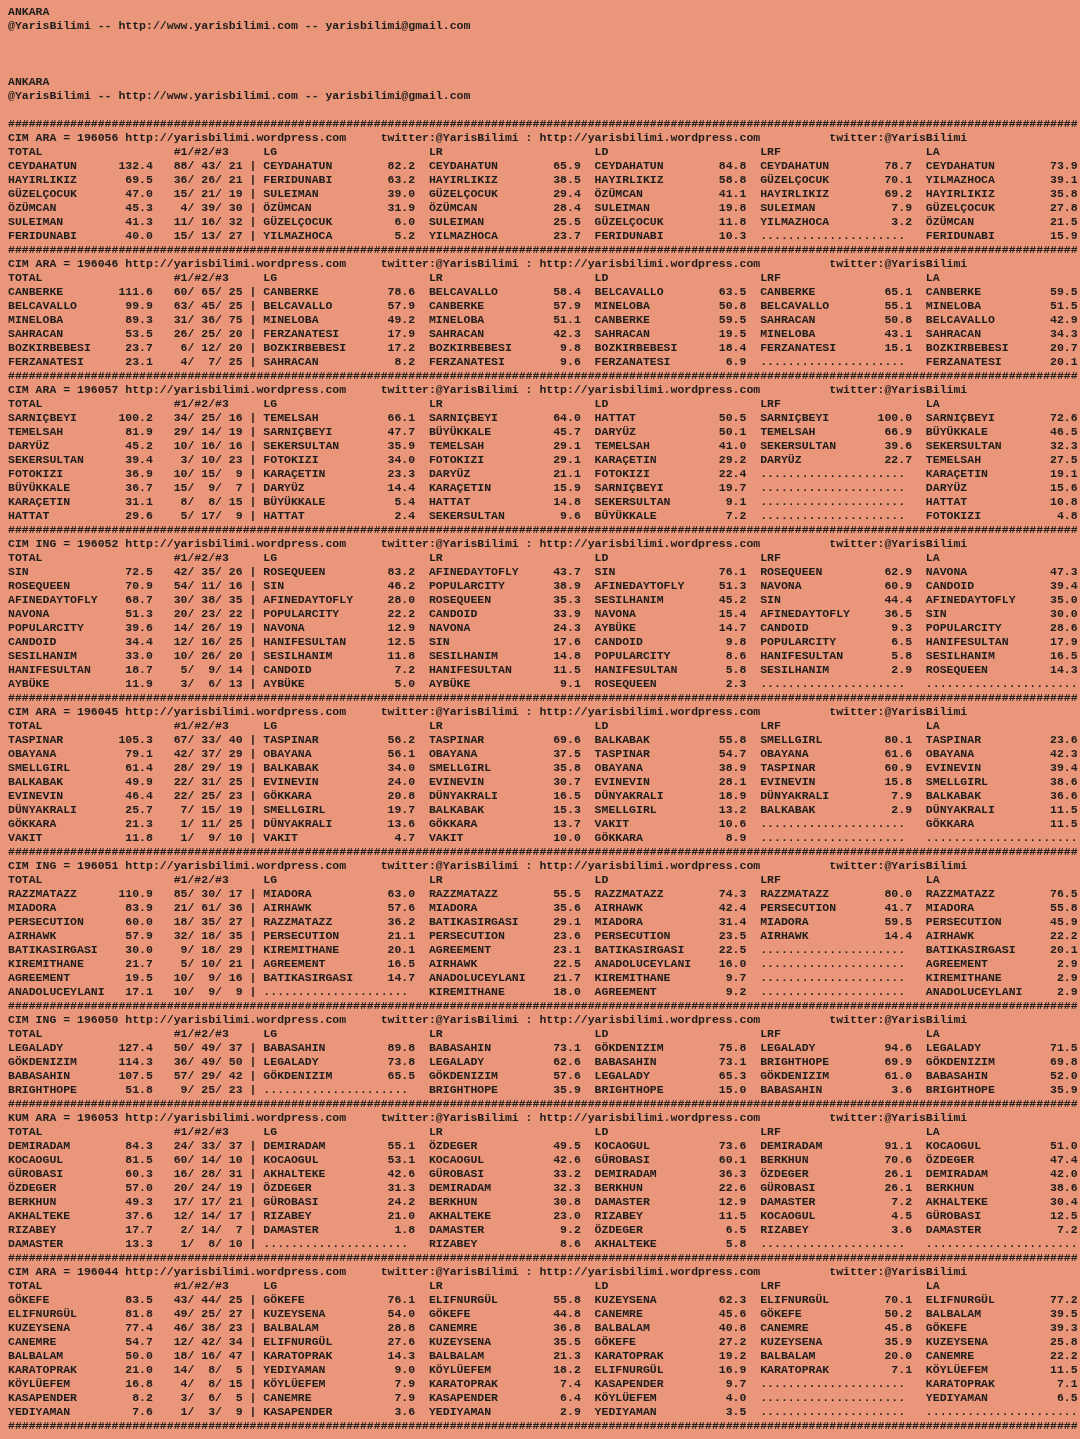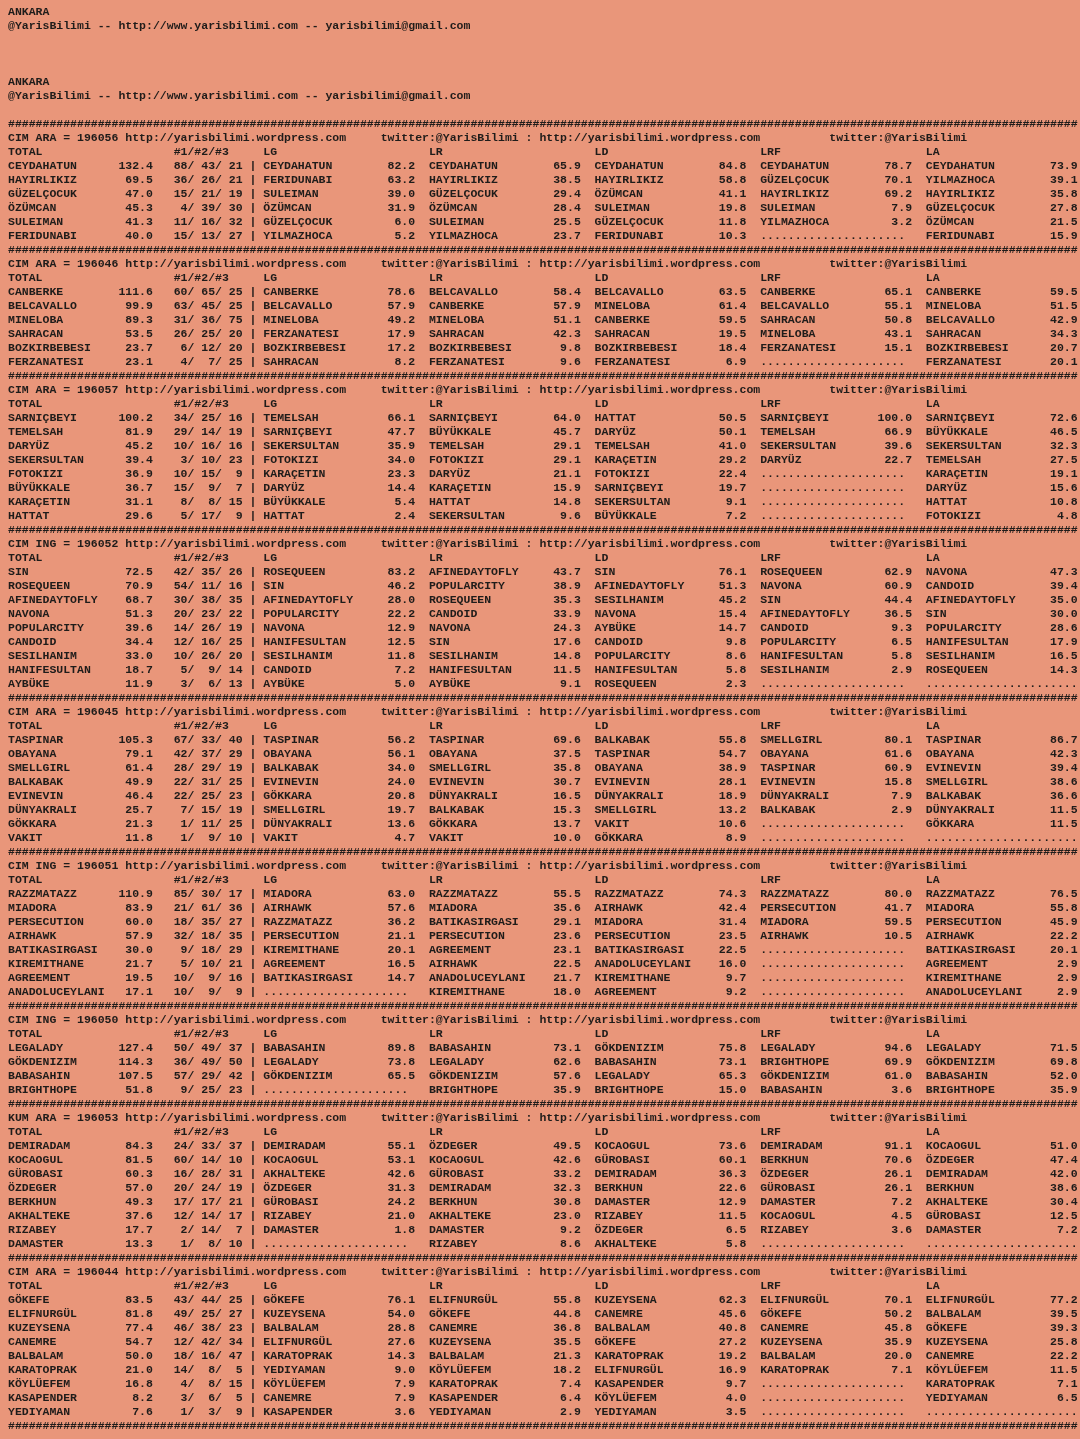--- a/index.html
+++ b/index.html
@@ -36,21 +36,21 @@
       <div class="ln">CEYDAHATUN      132.4   88/ 43/ 21 | CEYDAHATUN        82.2  CEYDAHATUN        65.9  CEYDAHATUN        84.8  CEYDAHATUN        78.7  CEYDAHATUN        73.9</div>
       <div class="ln">HAYIRLIKIZ       69.5   36/ 26/ 21 | FERIDUNABI        63.2  HAYIRLIKIZ        38.5  HAYIRLIKIZ        58.8  GÜZELÇOCUK        70.1  YILMAZHOCA        39.1</div>
       <div class="ln">GÜZELÇOCUK       47.0   15/ 21/ 19 | SULEIMAN          39.0  GÜZELÇOCUK        29.4  ÖZÜMCAN           41.1  HAYIRLIKIZ        69.2  HAYIRLIKIZ        35.8</div>
       <div class="ln">ÖZÜMCAN          45.3    4/ 39/ 30 | ÖZÜMCAN           31.9  ÖZÜMCAN           28.4  SULEIMAN          19.8  SULEIMAN           7.9  GÜZELÇOCUK        27.8</div>
       <div class="ln">SULEIMAN         41.3   11/ 16/ 32 | GÜZELÇOCUK         6.0  SULEIMAN          25.5  GÜZELÇOCUK        11.8  YILMAZHOCA         3.2  ÖZÜMCAN           21.5</div>
       <div class="ln">FERIDUNABI       40.0   15/ 13/ 27 | YILMAZHOCA         5.2  YILMAZHOCA        23.7  FERIDUNABI        10.3  .....................   FERIDUNABI        15.9</div>
       <div class="ln">###########################################################################################################################################################</div>
       <div class="ln">CIM ARA = 196046 http://yarisbilimi.wordpress.com     twitter:@YarisBilimi : http://yarisbilimi.wordpress.com          twitter:@YarisBilimi</div>
       <div class="ln">TOTAL                   #1/#2/#3     LG                      LR                      LD                      LRF                     LA</div>
       <div class="ln">CANBERKE        111.6   60/ 65/ 25 | CANBERKE          78.6  BELCAVALLO        58.4  BELCAVALLO        63.5  CANBERKE          65.1  CANBERKE          59.5</div>
-      <div class="ln">BELCAVALLO       99.9   63/ 45/ 25 | BELCAVALLO        57.9  CANBERKE          57.9  MINELOBA          61.4  BELCAVALLO        55.1  MINELOBA          51.5</div>
+      <div class="ln">BELCAVALLO       99.9   63/ 45/ 25 | BELCAVALLO        57.9  CANBERKE          57.9  MINELOBA          50.8  BELCAVALLO        55.1  MINELOBA          51.5</div>
       <div class="ln">MINELOBA         89.3   31/ 36/ 75 | MINELOBA          49.2  MINELOBA          51.1  CANBERKE          59.5  SAHRACAN          50.8  BELCAVALLO        42.9</div>
       <div class="ln">SAHRACAN         53.5   26/ 25/ 20 | FERZANATESI       17.9  SAHRACAN          42.3  SAHRACAN          19.5  MINELOBA          43.1  SAHRACAN          34.3</div>
       <div class="ln">BOZKIRBEBESI     23.7    6/ 12/ 20 | BOZKIRBEBESI      17.2  BOZKIRBEBESI       9.8  BOZKIRBEBESI      18.4  FERZANATESI       15.1  BOZKIRBEBESI      20.7</div>
       <div class="ln">FERZANATESI      23.1    4/  7/ 25 | SAHRACAN           8.2  FERZANATESI        9.6  FERZANATESI        6.9  .....................   FERZANATESI       20.1</div>
       <div class="ln">###########################################################################################################################################################</div>
       <div class="ln">CIM ARA = 196057 http://yarisbilimi.wordpress.com     twitter:@YarisBilimi : http://yarisbilimi.wordpress.com          twitter:@YarisBilimi</div>
       <div class="ln">TOTAL                   #1/#2/#3     LG                      LR                      LD                      LRF                     LA</div>
       <div class="ln">SARNIÇBEYI      100.2   34/ 25/ 16 | TEMELSAH          66.1  SARNIÇBEYI        64.0  HATTAT            50.5  SARNIÇBEYI       100.0  SARNIÇBEYI        72.6</div>
       <div class="ln">TEMELSAH         81.9   29/ 14/ 19 | SARNIÇBEYI        47.7  BÜYÜKKALE         45.7  DARYÜZ            50.1  TEMELSAH          66.9  BÜYÜKKALE         46.5</div>
       <div class="ln">DARYÜZ           45.2   10/ 16/ 16 | SEKERSULTAN       35.9  TEMELSAH          29.1  TEMELSAH          41.0  SEKERSULTAN       39.6  SEKERSULTAN       32.3</div>
@@ -67,35 +67,35 @@
       <div class="ln">AFINEDAYTOFLY    68.7   30/ 38/ 35 | AFINEDAYTOFLY     28.0  ROSEQUEEN         35.3  SESILHANIM        45.2  SIN               44.4  AFINEDAYTOFLY     35.0</div>
       <div class="ln">NAVONA           51.3   20/ 23/ 22 | POPULARCITY       22.2  CANDOID           33.9  NAVONA            15.4  AFINEDAYTOFLY     36.5  SIN               30.0</div>
       <div class="ln">POPULARCITY      39.6   14/ 26/ 19 | NAVONA            12.9  NAVONA            24.3  AYBÜKE            14.7  CANDOID            9.3  POPULARCITY       28.6</div>
       <div class="ln">CANDOID          34.4   12/ 16/ 25 | HANIFESULTAN      12.5  SIN               17.6  CANDOID            9.8  POPULARCITY        6.5  HANIFESULTAN      17.9</div>
       <div class="ln">SESILHANIM       33.0   10/ 26/ 20 | SESILHANIM        11.8  SESILHANIM        14.8  POPULARCITY        8.6  HANIFESULTAN       5.8  SESILHANIM        16.5</div>
       <div class="ln">HANIFESULTAN     18.7    5/  9/ 14 | CANDOID            7.2  HANIFESULTAN      11.5  HANIFESULTAN       5.8  SESILHANIM         2.9  ROSEQUEEN         14.3</div>
       <div class="ln">AYBÜKE           11.9    3/  6/ 13 | AYBÜKE             5.0  AYBÜKE             9.1  ROSEQUEEN          2.3  .....................   .........................</div>
       <div class="ln">###########################################################################################################################################################</div>
       <div class="ln">CIM ARA = 196045 http://yarisbilimi.wordpress.com     twitter:@YarisBilimi : http://yarisbilimi.wordpress.com          twitter:@YarisBilimi</div>
       <div class="ln">TOTAL                   #1/#2/#3     LG                      LR                      LD                      LRF                     LA</div>
-      <div class="ln">TASPINAR        105.3   67/ 33/ 40 | TASPINAR          56.2  TASPINAR          69.6  BALKABAK          55.8  SMELLGIRL         80.1  TASPINAR          86.7</div>
+      <div class="ln">TASPINAR        105.3   67/ 33/ 40 | TASPINAR          56.2  TASPINAR          69.6  BALKABAK          55.8  SMELLGIRL         80.1  TASPINAR          23.6</div>
       <div class="ln">OBAYANA          79.1   42/ 37/ 29 | OBAYANA           56.1  OBAYANA           37.5  TASPINAR          54.7  OBAYANA           61.6  OBAYANA           42.3</div>
       <div class="ln">SMELLGIRL        61.4   28/ 29/ 19 | BALKABAK          34.0  SMELLGIRL         35.8  OBAYANA           38.9  TASPINAR          60.9  EVINEVIN          39.4</div>
       <div class="ln">BALKABAK         49.9   22/ 31/ 25 | EVINEVIN          24.0  EVINEVIN          30.7  EVINEVIN          28.1  EVINEVIN          15.8  SMELLGIRL         38.6</div>
       <div class="ln">EVINEVIN         46.4   22/ 25/ 23 | GÖKKARA           20.8  DÜNYAKRALI        16.5  DÜNYAKRALI        18.9  DÜNYAKRALI         7.9  BALKABAK          36.6</div>
       <div class="ln">DÜNYAKRALI       25.7    7/ 15/ 19 | SMELLGIRL         19.7  BALKABAK          15.3  SMELLGIRL         13.2  BALKABAK           2.9  DÜNYAKRALI        11.5</div>
       <div class="ln">GÖKKARA          21.3    1/ 11/ 25 | DÜNYAKRALI        13.6  GÖKKARA           13.7  VAKIT             10.6  .....................   GÖKKARA           11.5</div>
       <div class="ln">VAKIT            11.8    1/  9/ 10 | VAKIT              4.7  VAKIT             10.0  GÖKKARA            8.9  .....................   .........................</div>
       <div class="ln">###########################################################################################################################################################</div>
       <div class="ln">CIM ING = 196051 http://yarisbilimi.wordpress.com     twitter:@YarisBilimi : http://yarisbilimi.wordpress.com          twitter:@YarisBilimi</div>
       <div class="ln">TOTAL                   #1/#2/#3     LG                      LR                      LD                      LRF                     LA</div>
       <div class="ln">RAZZMATAZZ      110.9   85/ 30/ 17 | MIADORA           63.0  RAZZMATAZZ        55.5  RAZZMATAZZ        74.3  RAZZMATAZZ        80.0  RAZZMATAZZ        76.5</div>
       <div class="ln">MIADORA          83.9   21/ 61/ 36 | AIRHAWK           57.6  MIADORA           35.6  AIRHAWK           42.4  PERSECUTION       41.7  MIADORA           55.8</div>
       <div class="ln">PERSECUTION      60.0   18/ 35/ 27 | RAZZMATAZZ        36.2  BATIKASIRGASI     29.1  MIADORA           31.4  MIADORA           59.5  PERSECUTION       45.9</div>
-      <div class="ln">AIRHAWK          57.9   32/ 18/ 35 | PERSECUTION       21.1  PERSECUTION       23.6  PERSECUTION       23.5  AIRHAWK           10.5  AIRHAWK           22.2</div>
+      <div class="ln">AIRHAWK          57.9   32/ 18/ 35 | PERSECUTION       21.1  PERSECUTION       23.6  PERSECUTION       23.5  AIRHAWK           14.4  AIRHAWK           22.2</div>
       <div class="ln">BATIKASIRGASI    30.0    9/ 18/ 29 | KIREMITHANE       20.1  AGREEMENT         23.1  BATIKASIRGASI     22.5  .....................   BATIKASIRGASI     20.1</div>
       <div class="ln">KIREMITHANE      21.7    5/ 10/ 21 | AGREEMENT         16.5  AIRHAWK           22.5  ANADOLUCEYLANI    16.0  .....................   AGREEMENT          2.9</div>
       <div class="ln">AGREEMENT        19.5   10/  9/ 16 | BATIKASIRGASI     14.7  ANADOLUCEYLANI    21.7  KIREMITHANE        9.7  .....................   KIREMITHANE        2.9</div>
       <div class="ln">ANADOLUCEYLANI   17.1   10/  9/  9 | .....................   KIREMITHANE       18.0  AGREEMENT          9.2  .....................   ANADOLUCEYLANI     2.9</div>
       <div class="ln">###########################################################################################################################################################</div>
       <div class="ln">CIM ING = 196050 http://yarisbilimi.wordpress.com     twitter:@YarisBilimi : http://yarisbilimi.wordpress.com          twitter:@YarisBilimi</div>
       <div class="ln">TOTAL                   #1/#2/#3     LG                      LR                      LD                      LRF                     LA</div>
       <div class="ln">LEGALADY        127.4   50/ 49/ 37 | BABASAHIN         89.8  BABASAHIN         73.1  GÖKDENIZIM        75.8  LEGALADY          94.6  LEGALADY          71.5</div>
       <div class="ln">GÖKDENIZIM      114.3   36/ 49/ 50 | LEGALADY          73.8  LEGALADY          62.6  BABASAHIN         73.1  BRIGHTHOPE        69.9  GÖKDENIZIM        69.8</div>
       <div class="ln">BABASAHIN       107.5   57/ 29/ 42 | GÖKDENIZIM        65.5  GÖKDENIZIM        57.6  LEGALADY          65.3  GÖKDENIZIM        61.0  BABASAHIN         52.0</div>

